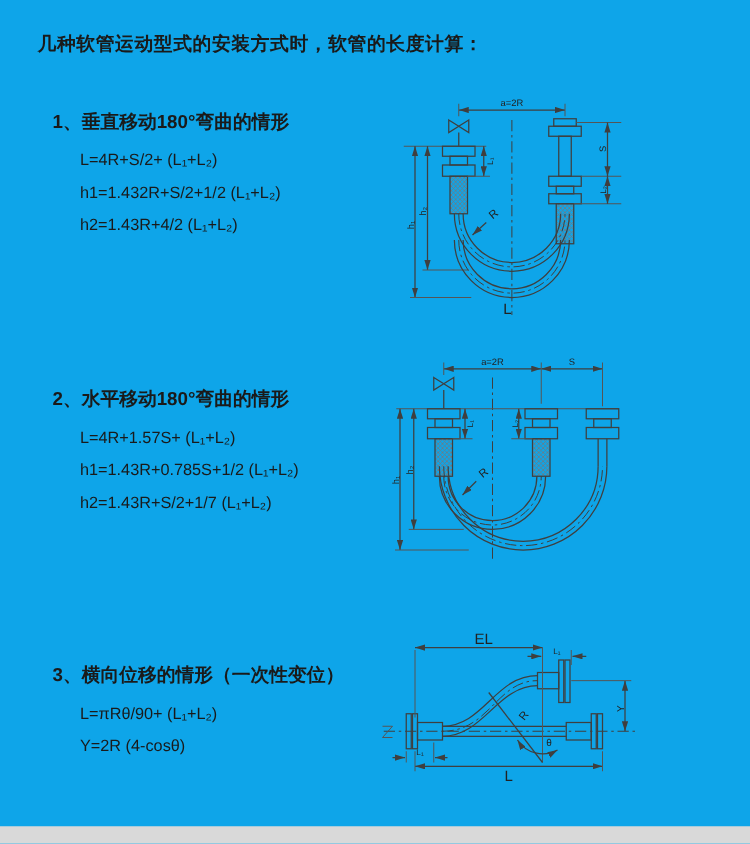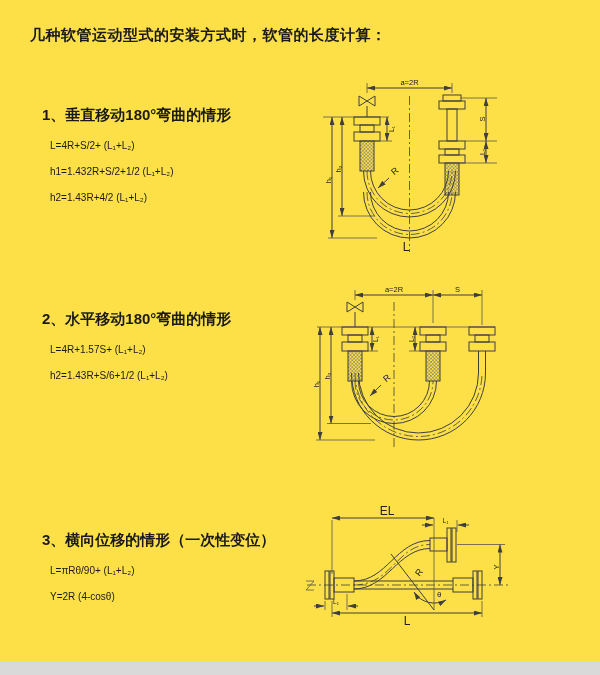--- a/index.html
+++ b/index.html
@@ -1,52 +1,53 @@
 <!DOCTYPE html>
 <html><head>
 <meta charset="utf-8">
 <style>
   html,body{margin:0;padding:0;}
   .page{
-    position:relative;width:600px;height:675px;background:#fde047;
+    position:relative;width:600px;height:675px;background:#0ea5e9;
     font-family:"Liberation Sans","DejaVu Sans",sans-serif;color:#1a1a1a;
     overflow:hidden;
   }
   .title{
     position:absolute;left:30px;top:26px;font-size:15px;font-weight:bold;
     letter-spacing:0.5px;white-space:nowrap;
   }
   .sec{position:absolute;left:42px;}
   .sec .heading{font-size:15px;font-weight:bold;margin-bottom:8px;white-space:nowrap;}
-  .sec .formula{font-size:10px;line-height:26px;margin-left:8px;white-space:nowrap;}
+  .sec .formula{font-size:13px;line-height:26px;margin-left:22px;white-space:nowrap;}
   .dwg{position:absolute;}
   .dwg .geo{stroke:#3f3f3f;stroke-width:1;fill:none;}
   .dwg .thin{stroke:#555;stroke-width:0.8;fill:none;}
   .dwg .cl{stroke-dasharray:9 3 2 3;stroke-width:0.8;}
   .dwg text{fill:#222;stroke:none;font-family:"Liberation Sans","DejaVu Sans",sans-serif;}
   .footer-strip{position:absolute;left:0;top:661px;width:600px;height:14px;background:#d9d9d9;}
 </style>
 </head>
 <body>
 
 <div class="page">
 
   <div class="title">几种软管运动型式的安装方式时，软管的长度计算：</div>
 
-  <section class="sec" style="top:106px">
+  <section class="sec" style="top:88px">
     <div class="heading">1、垂直移动180°弯曲的情形</div>
     <div class="formula">L=4R+S/2+ (L₁+L₂)</div>
     <div class="formula">h1=1.432R+S/2+1/2 (L₁+L₂)</div>
     <div class="formula">h2=1.43R+4/2 (L₁+L₂)</div>
   </section>
 
   <section class="sec" style="top:310px">
     <div class="heading">2、水平移动180°弯曲的情形</div>
     <div class="formula">L=4R+1.57S+ (L₁+L₂)</div>
-    <div class="formula">h2=1.43R+S/6+1/2 (L₁+L₂)</div>
+    <div class="formula">h1=1.43R+0.785S+1/2 (L₁+L₂)</div>
+    <div class="formula">h2=1.43R+S/2+1/7 (L₁+L₂)</div>
   </section>
 
   <section class="sec" style="top:531px">
     <div class="heading">3、横向位移的情形（一次性变位）</div>
     <div class="formula">L=πRθ/90+ (L₁+L₂)</div>
     <div class="formula">Y=2R (4-cosθ)</div>
   </section>
 
   <svg class="dwg" style="left:305px;top:72px" width="295" height="185" viewBox="0 0 295 185">
     <defs>

